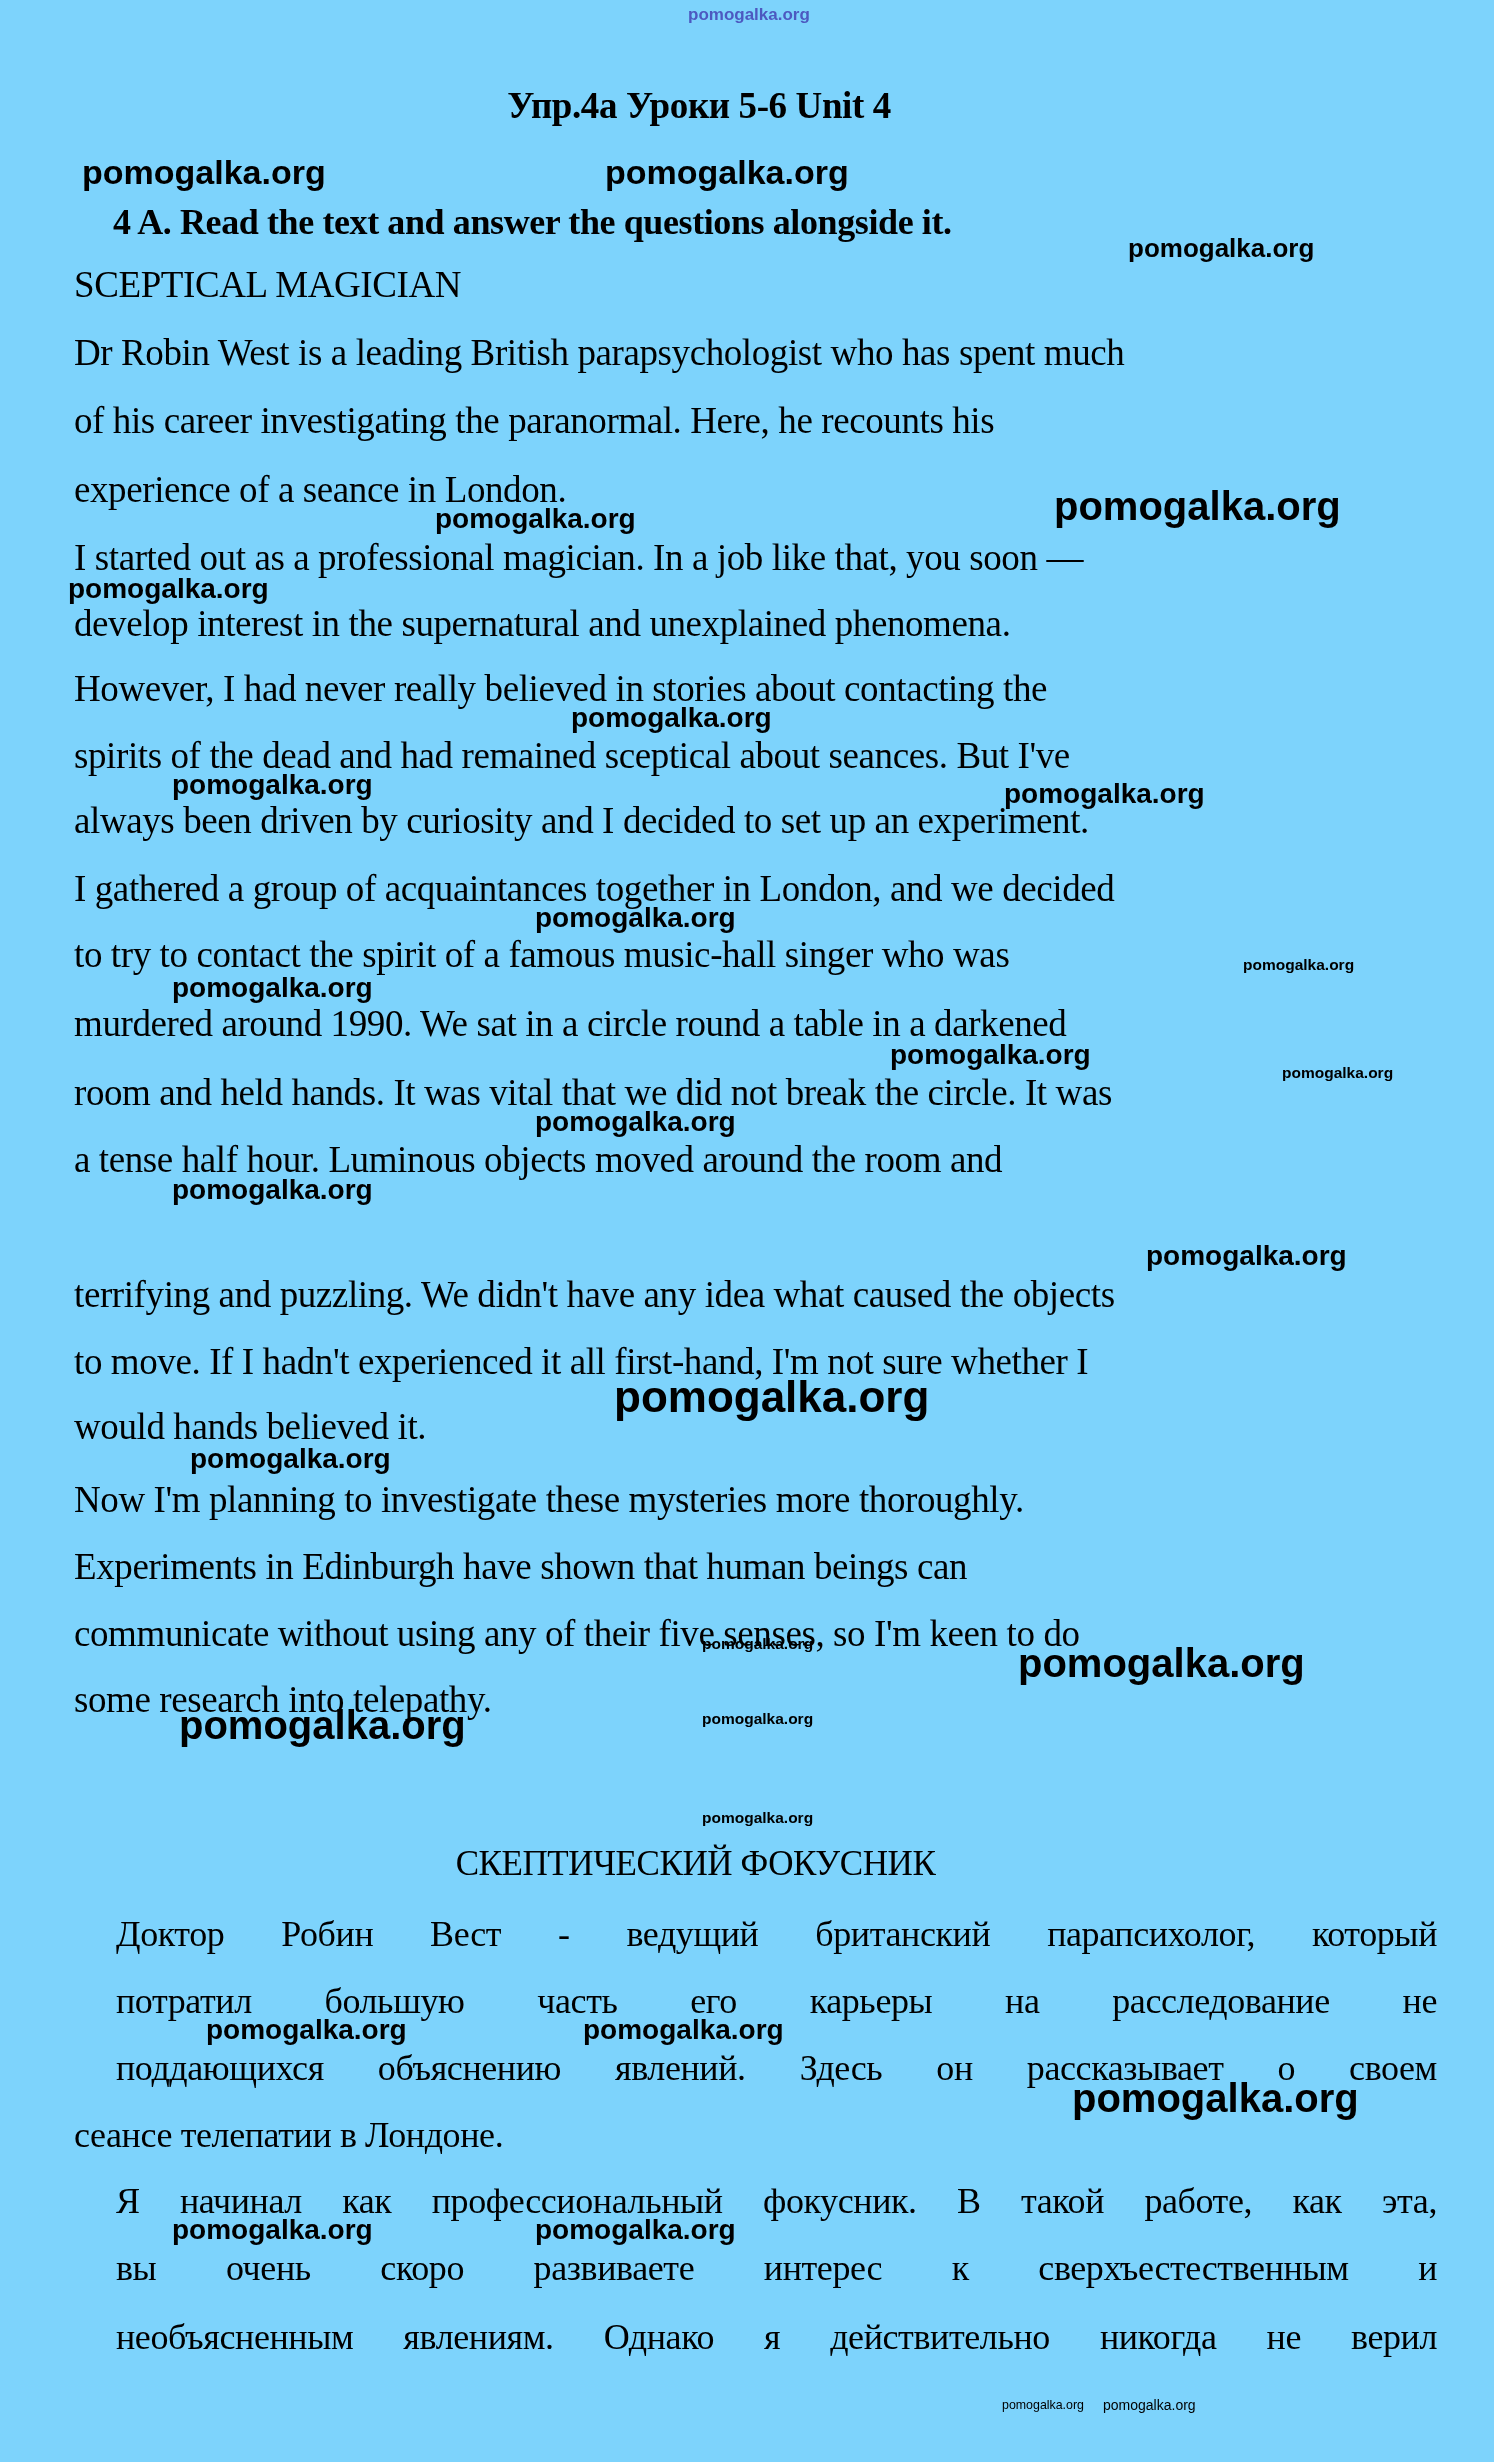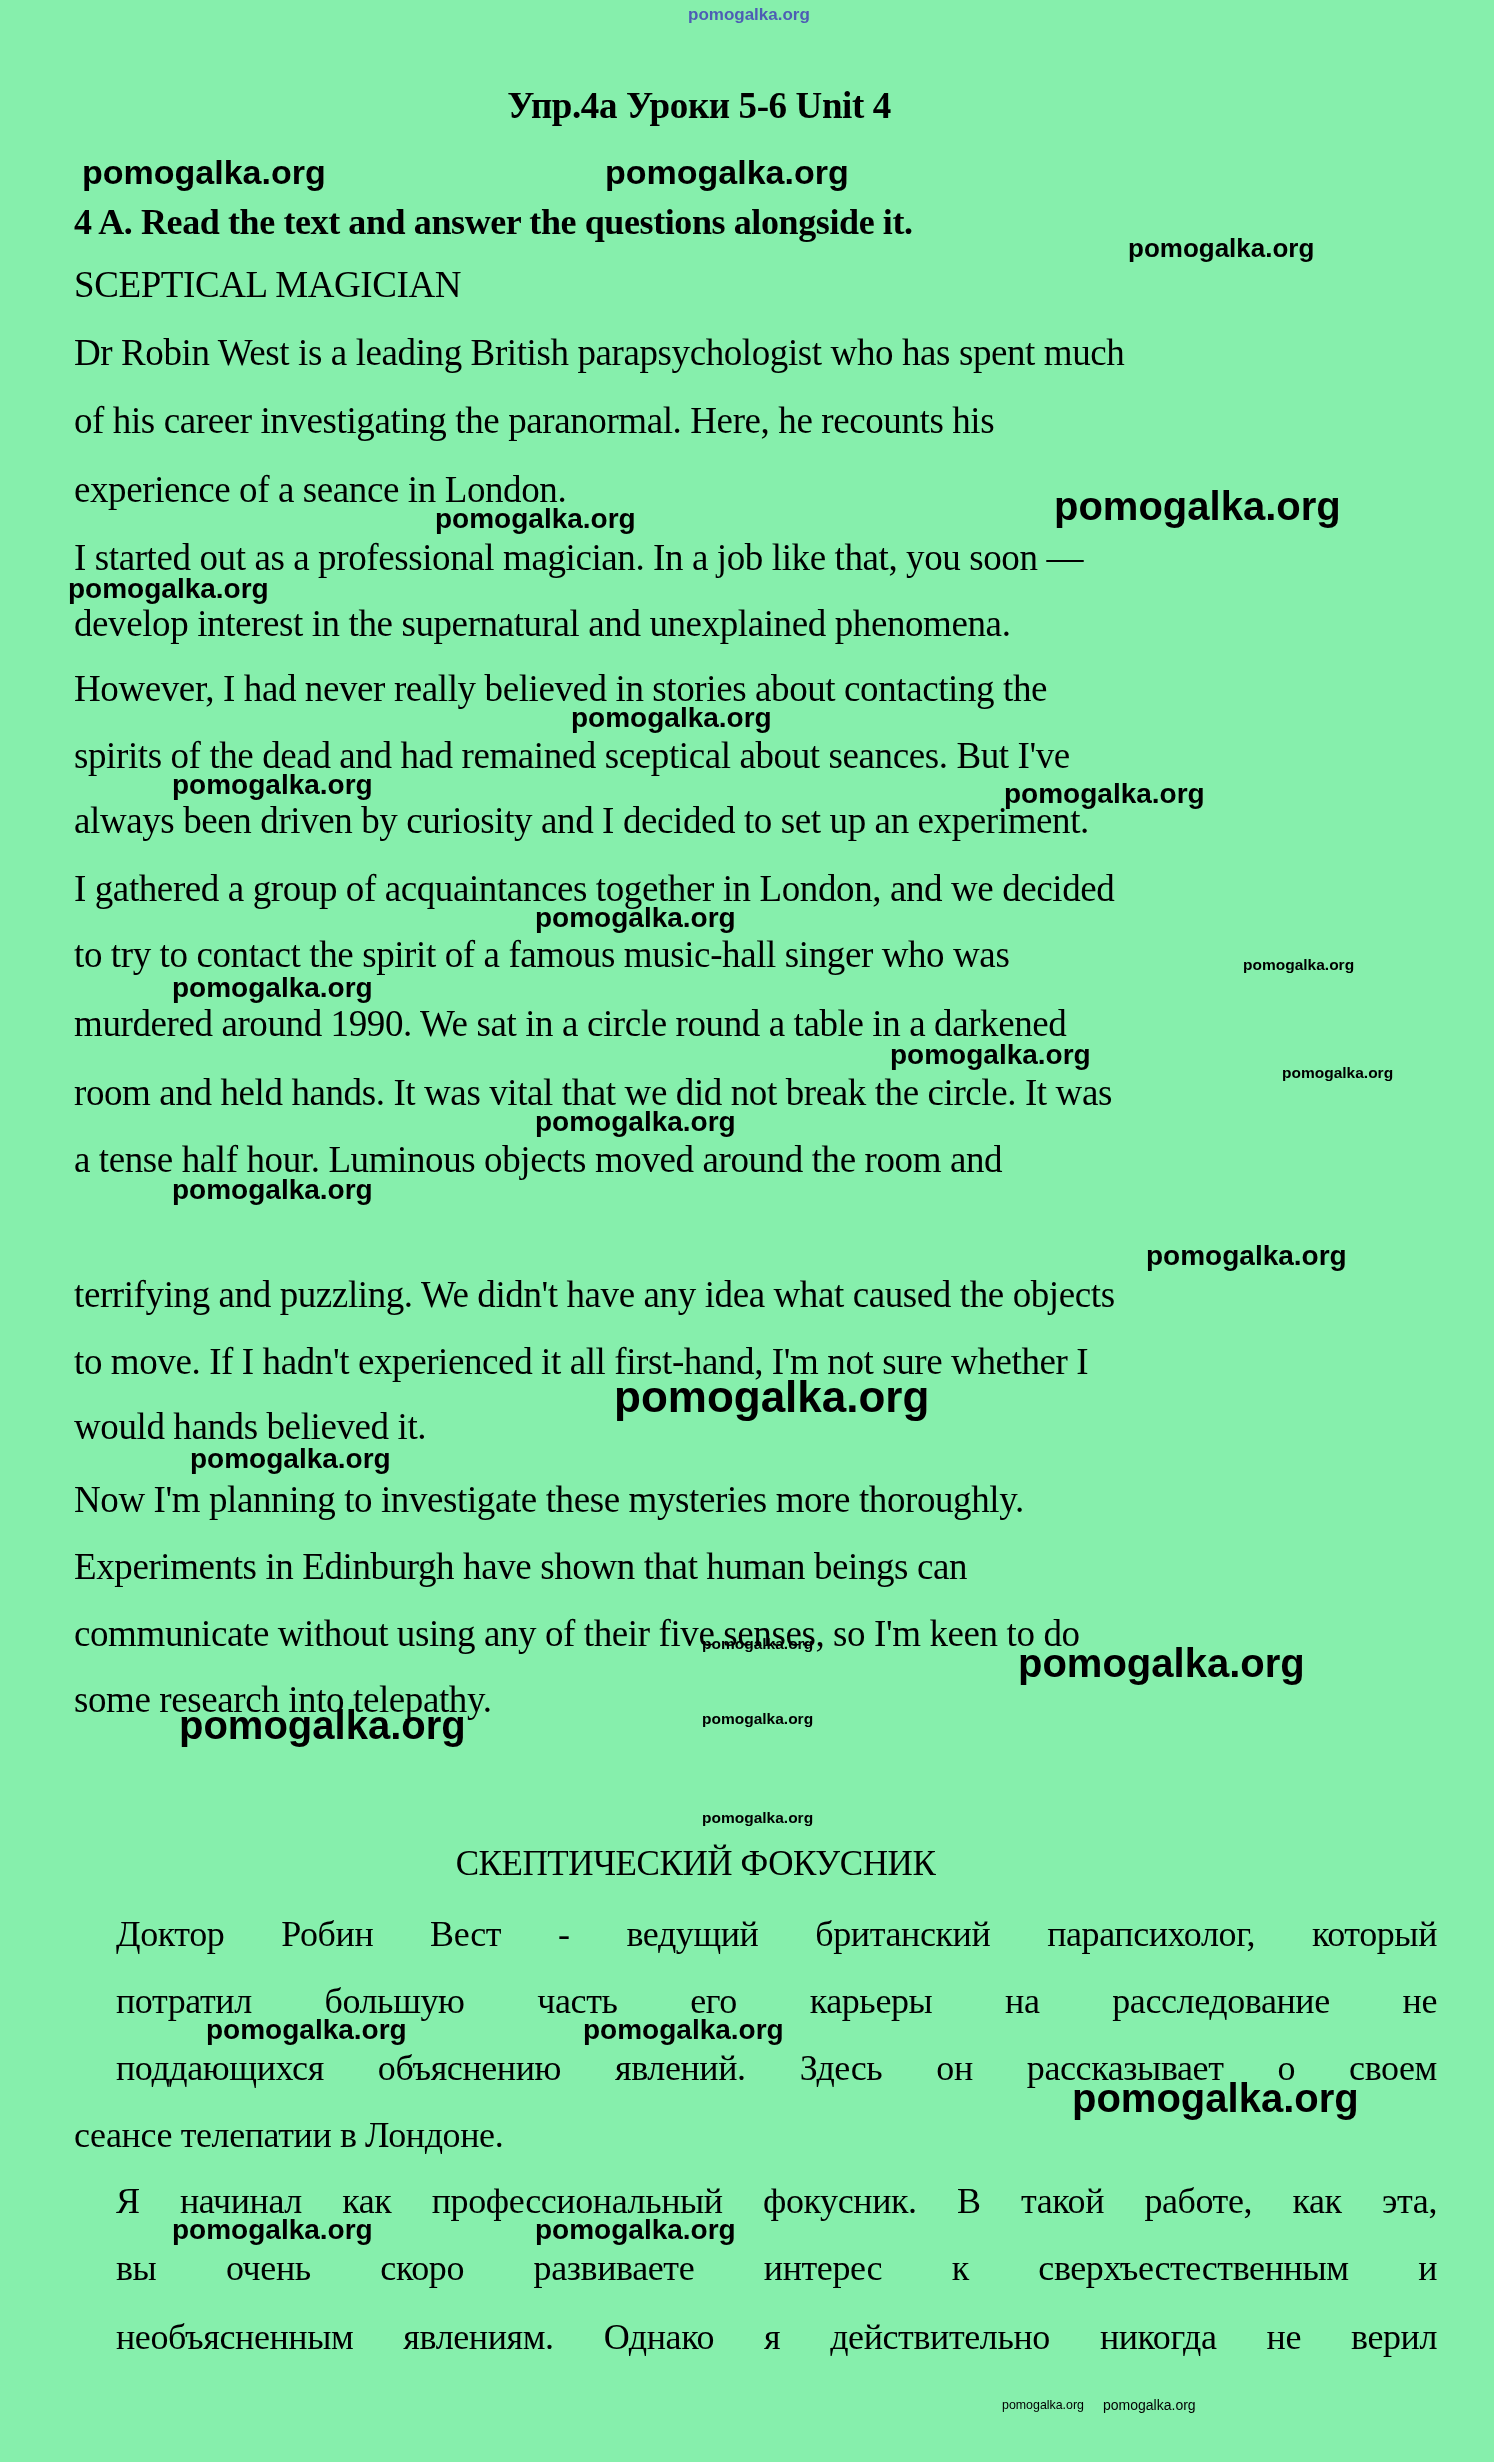--- a/index.html
+++ b/index.html
@@ -1,20 +1,20 @@
 <!DOCTYPE html>
 <html style="font-size:12.4px"><head>
 <meta charset="utf-8">
 <style>
   html,body { margin:0; padding:0; background:#ffffff; }
   .page {
     position:relative;
     width:1494px;
     height:2462px;
-    background:#86efac;
+    background:#7dd3fc;
     overflow:hidden;
     font-family:"Liberation Serif", serif;
     color:#000;
   }
   
   .ln {
     position:absolute;
     left:74px;
     font-size:37px;
     line-height:1.05;
@@ -61,21 +61,21 @@
 
 <div class="page">
 
   <span class="wm wm-blue" style="left:688px; top:6.2px;">pomogalka.org</span>
 
   <div class="ln center title" style="top:87px;">Упр.4а Уроки 5-6 Unit 4</div>
 
   <span class="wm m" style="left:82px; top:155px;">pomogalka.org</span>
   <span class="wm m" style="left:605px; top:155px;">pomogalka.org</span>
 
-  <div class="ln bold" style="top:204px; font-size:36px;">4 A. Read the text and answer the questions alongside it.</div>
+  <div class="ln bold" style="top:204px; font-size:36px;margin-left:39px;">4 A. Read the text and answer the questions alongside it.</div>
   <span class="wm" style="left:1128px; top:235px; font-size:26px;">pomogalka.org</span>
 
   <div class="ln" style="top:266px; font-size:37px;">SCEPTICAL MAGICIAN</div>
 
   <div class="ln" style="top:334px;">Dr Robin West is a leading British parapsychologist who has spent much</div>
   <div class="ln" style="top:402px;">of his career investigating the paranormal. Here, he recounts his</div>
   <div class="ln" style="top:471px;">experience of a seance in London.</div>
   <span class="wm s" style="left:435px; top:505px;">pomogalka.org</span>
   <span class="wm l" style="left:1054px; top:486px;">pomogalka.org</span>
   <div class="ln" style="top:539px;">I started out as a professional magician. In a job like that, you soon —</div>

